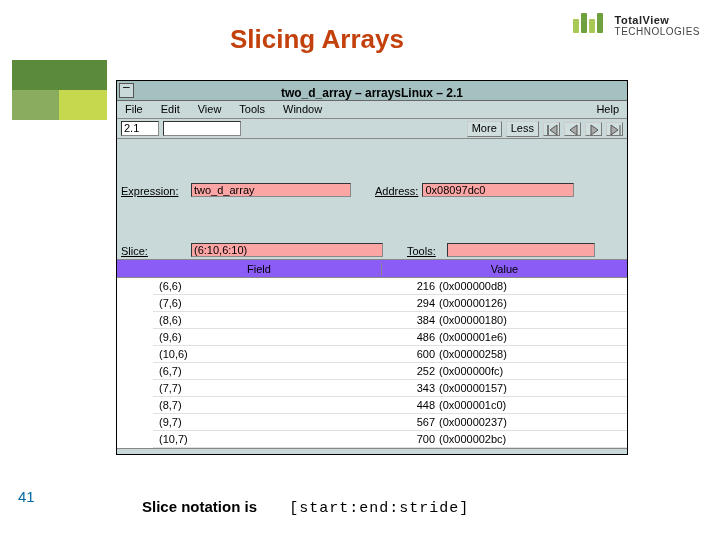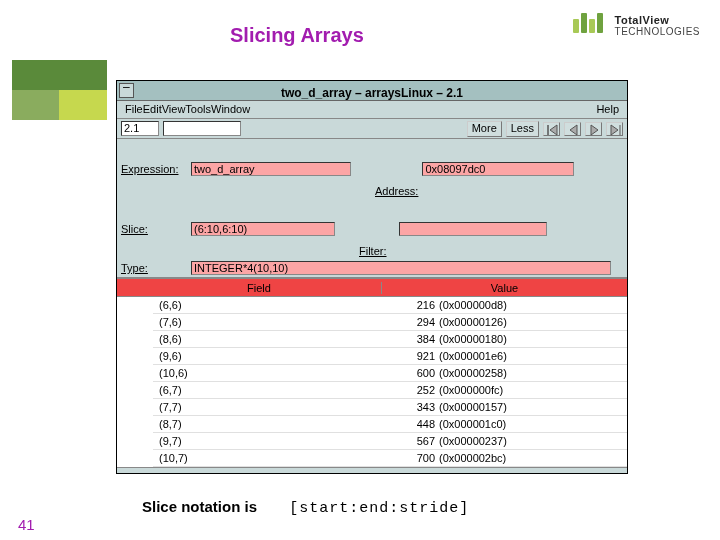--- a/index.html
+++ b/index.html
@@ -10,21 +10,21 @@
   font-size: 12px;
   position: relative;
   color: #000;
 }
 .header {
   position: absolute; left: 0; right: 0; top: 24px;
   display: flex; align-items: center;
   padding-left: 230px;
 }
 .title {
-  font-weight: bold; font-size: 20px; color: #a21caf;
+  font-weight: bold; font-size: 26px; color: #c2410c;
 }
 .logo-area {
   position: absolute; right: 20px; top: 14px;
   display: flex; align-items: center; gap: 12px;
 }
 .logo-bars { display: flex; gap: 2px; }
 .bar { width: 6px; border-radius: 1px; }
 .b1 { height: 14px; background: #a8c956; }
 .b2 { height: 20px; background: #6fa23f; margin-top: -6px; }
 .b3 { height: 14px; background: #a8c956; }
@@ -53,21 +53,21 @@
   position: relative;
 }
 .titlebar .sysbtn {
   position:absolute; left:2px; top:2px; width:15px; height:15px;
   background:#c9d9d9; border:1px solid #555;
 }
 .titlebar .sysbtn:after{content:"–";position:relative;top:-4px;left:3px;font-size:12px;}
 .titlebar-text { font-weight: bold; font-size: 12px; color:#000;}
 .menubar {
   background:#c9d9d9; height:18px;
-  display:flex; padding:2px 8px;
+  display:flex; gap:18px; padding:2px 8px;
   border-bottom:1px solid #888;
   font-size:11px;
 }
 .menubar .mi { }
 .menubar .help { margin-left:auto; }
 .navrow {
   background:#c9d9d9; height:20px;
   display:flex; align-items:center; gap:4px;
   padding:0 4px; border-bottom:1px solid #888;
 }
@@ -81,34 +81,34 @@
   padding:0 4px; font-size:11px;
 }
 .navrow .arrow{
   width:17px;height:14px;border:1px outset #ccc;background:#d0dede;
   position:relative;
 }
 .arrow svg{position:absolute;top:1px;left:1px;}
 
 .formrow {
   background:#c9d9d9; padding:2px 4px;
-  display:flex; align-items:center; gap:4px;
+  display:flex; align-items:flex-end; gap:4px;
   font-size:11px;
 }
 .formrow .lbl { min-width:66px; }
 .formrow .lbl2 { min-width:56px; padding-left:20px;margin-top:44px;}
 .formrow .inp {
   background:#fca5a5; border:1px inset #888;
   height:14px; font-size:11px; padding:0 2px;
 }
 .formrow .underline { text-decoration: underline; text-decoration-color:#000;}
 
 .table-block { background:#fff; border-top:1px solid #888; }
 .thead {
-  display:flex; background:#ef4444; border-bottom:1px solid #888;
+  display:flex; background:#8b5cf6; border-bottom:1px solid #888;
   height:18px; align-items:center; font-size:11px;padding-left:20px;
 }
 .th-field { width:50%; text-align:center; border-right:1px solid #888;}
 .th-value { width:50%; text-align:center; }
 .trow {
   display:flex; height:17px; align-items:center;
   font-size:11px; border-bottom:1px solid #e0e0e0;
   padding:2px 6px;
   margin-left:36px;
 }
@@ -119,22 +119,22 @@
   background:#c9d9d9; height:6px; border-top:1px solid #888;
 }
 
 .caption {
   position:absolute; left:142px; top:498px;
   font-size:15px;
 }
 .caption .bold{font-weight:bold;}
 .caption .mono{font-family:"Courier New",monospace; letter-spacing:1px; margin-left:28px;}
 .pagenum {
-  position:absolute; left:18px; top:516px;
-  font-size:15px; color:#a21caf;text-align:center;
+  position:absolute; left:18px; top:488px;
+  font-size:15px; color:#0369a1;text-align:center;
 }
 </style>
 </head>
 <body>
 
 <div class="header">
   <span class="title">Slicing Arrays</span>
 </div>
 <div class="logo-area">
   <div class="logo-bars">
@@ -201,27 +201,23 @@
   </div>
 
   <div class="formrow">
     <span class="lbl underline">Expression:</span>
     <span class="inp" style="width:160px">two_d_array</span>
     <span class="lbl2 underline">Address:</span>
     <span class="inp" style="width:152px">0x08097dc0</span>
   </div>
   <div class="formrow">
     <span class="lbl underline">Slice:</span>
-    <span class="inp" style="width:144px">(6:10,6:10)</span>
-    <span class="lbl2 underline">Filter:</span>
+    <span class="inp" style="width:192px">(6:10,6:10)</span>
+    <span class="lbl2 underline">Tools:</span>
     <span class="inp" style="width:148px"></span>
-  </div>
-  <div class="formrow" style="border-bottom:1px solid #888">
-    <span class="lbl underline">Type:</span>
-    <span class="inp" style="width:420px">INTEGER*4(10,10)</span>
   </div>
 
   <div class="table-block">
     <div class="thead">
       <div class="th-field">Field</div>
       <div class="th-value">Value</div>
     </div>
     <div id="rows-container">
         <div class="trow">
           <span class="field">(6,6)</span>
@@ -233,21 +229,21 @@
           <span class="num">294</span>
           <span class="hex">(0x00000126)</span>
         </div>
         <div class="trow">
           <span class="field">(8,6)</span>
           <span class="num">384</span>
           <span class="hex">(0x00000180)</span>
         </div>
         <div class="trow">
           <span class="field">(9,6)</span>
-          <span class="num">921</span>
+          <span class="num">486</span>
           <span class="hex">(0x000001e6)</span>
         </div>
         <div class="trow">
           <span class="field">(10,6)</span>
           <span class="num">600</span>
           <span class="hex">(0x00000258)</span>
         </div>
         <div class="trow">
           <span class="field">(6,7)</span>
           <span class="num">252</span>

